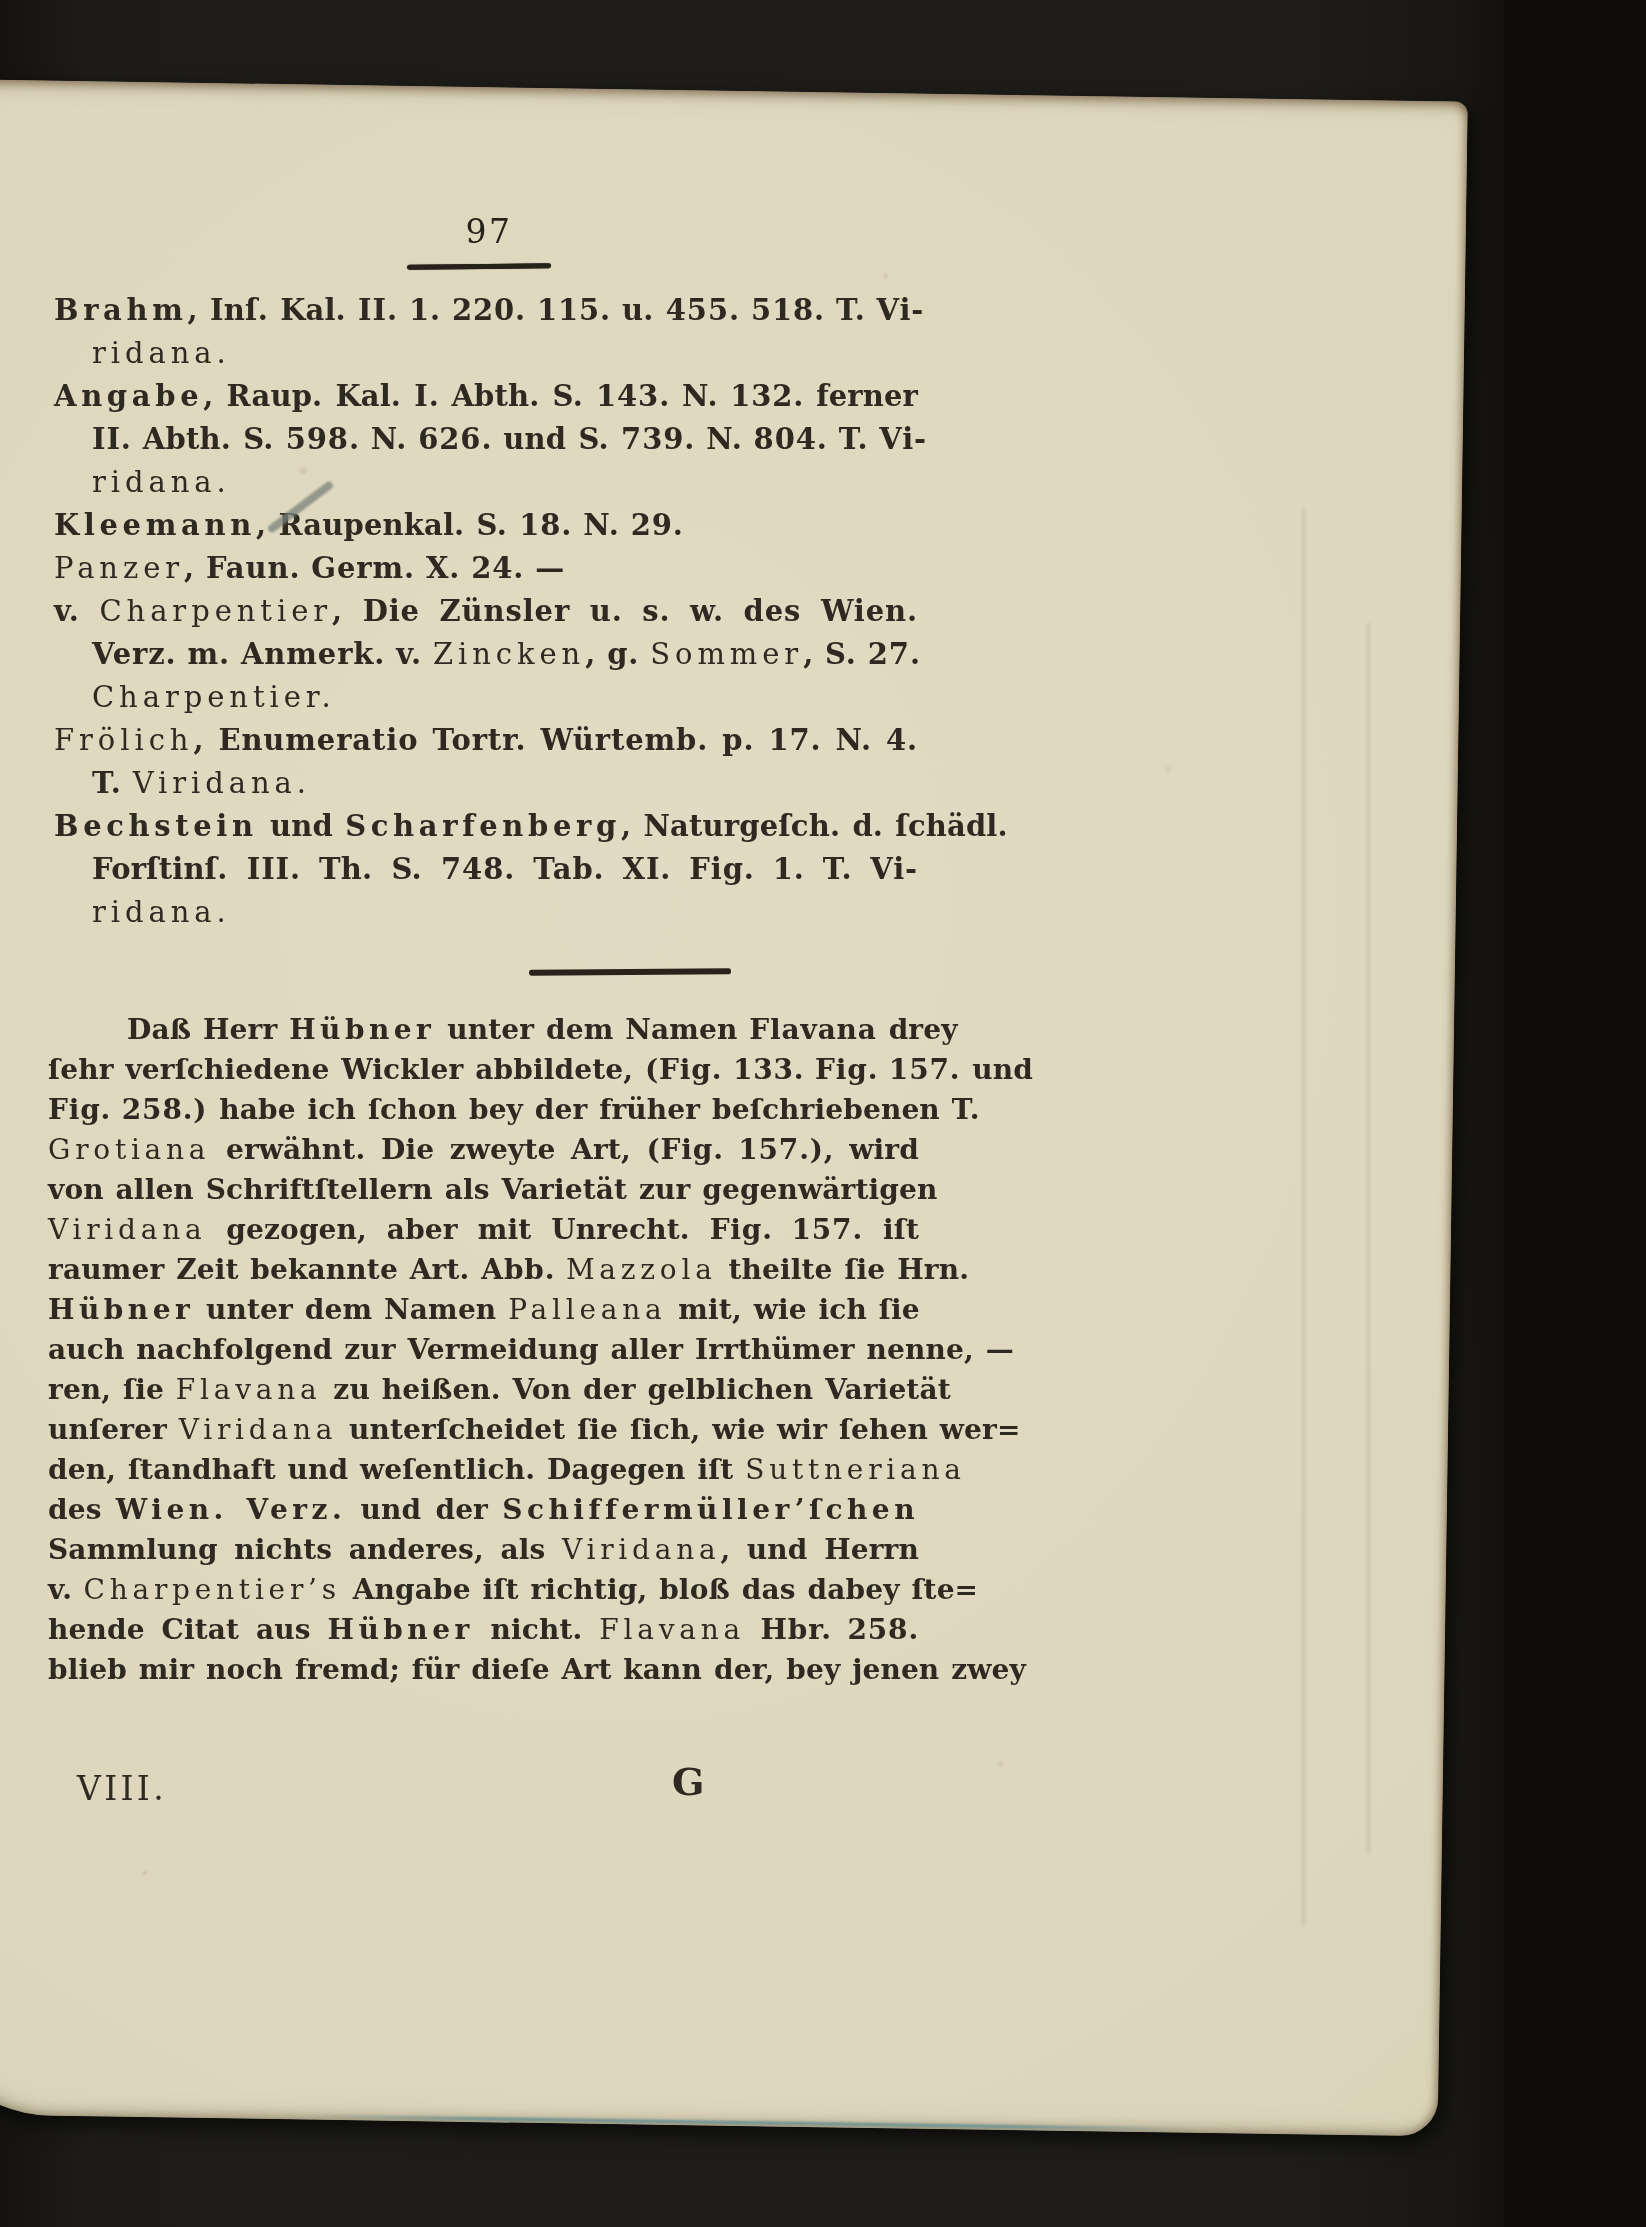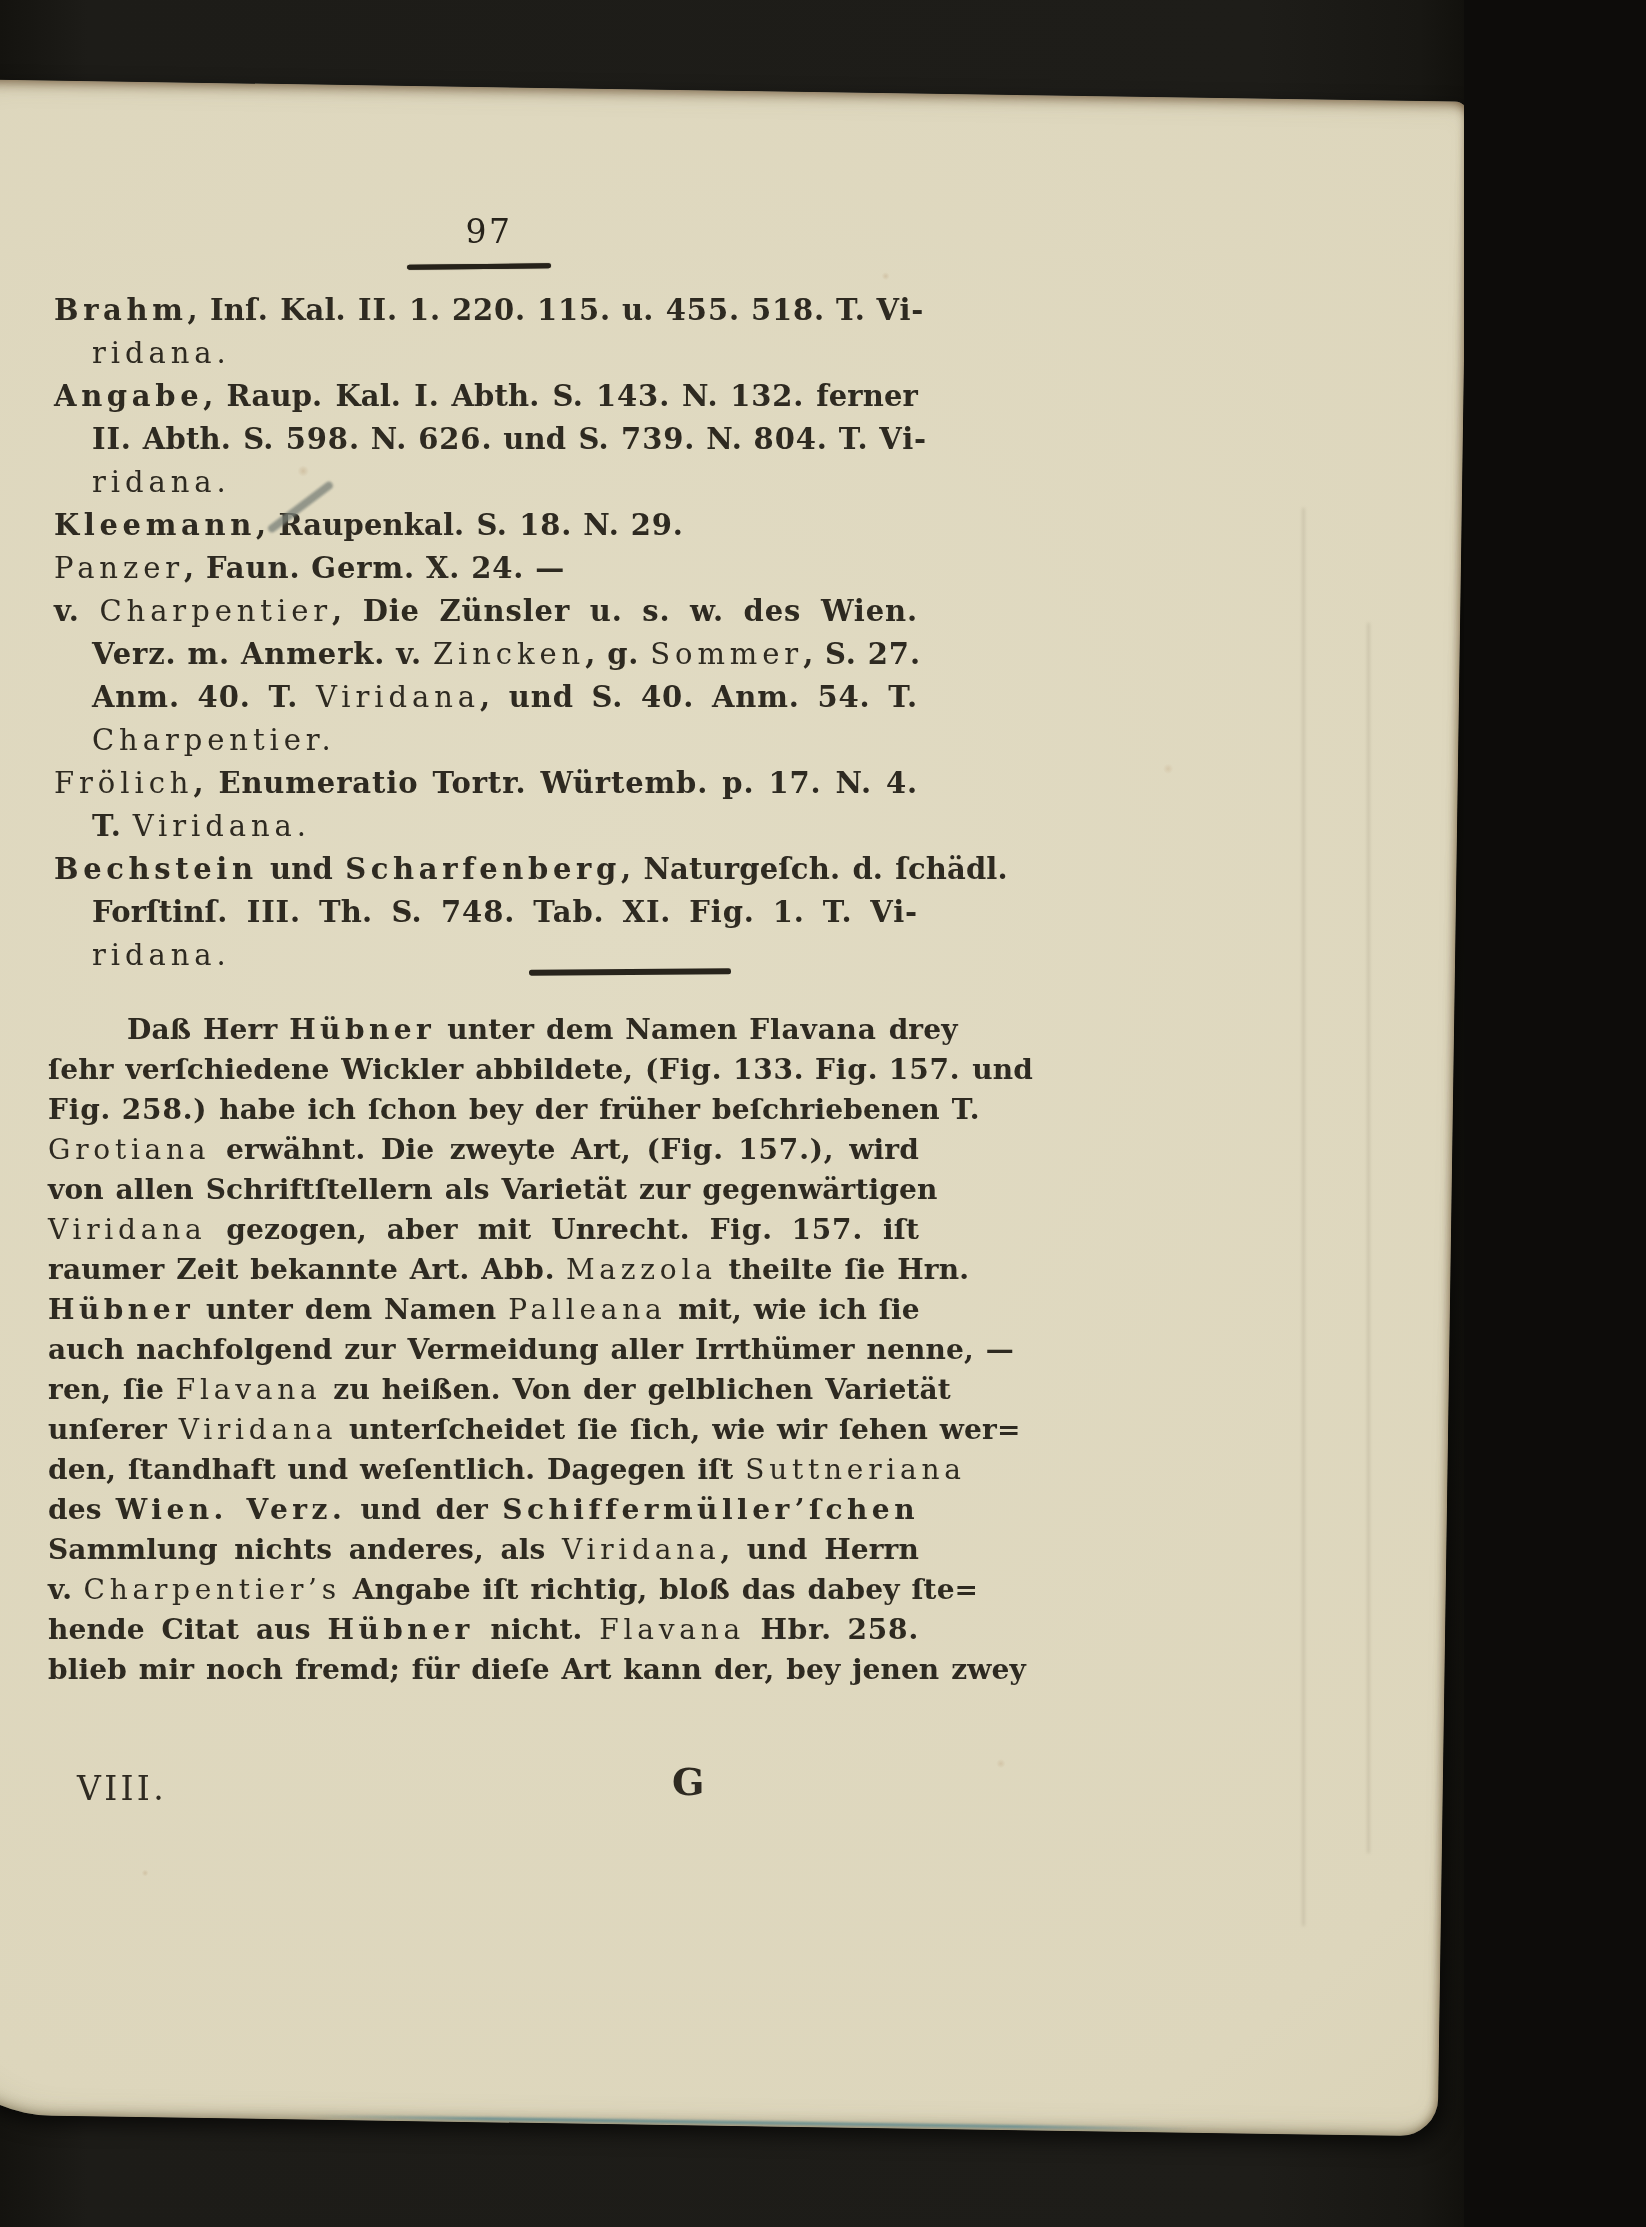--- a/index.html
+++ b/index.html
@@ -1,19 +1,20 @@
 <!DOCTYPE html>
 <html style="font-size:13px"><head>
 <meta charset="utf-8">
 <style>
   html,body{margin:0;padding:0;background:#0d0c0a;}
   #screenshot{
     position:relative;width:1464px;height:2227px;overflow:hidden;
     background:linear-gradient(90deg,#14130f 0%,#1d1c18 6%,#1e1d19 86%,#181713 97%,#12110d 100%);
     font-family:"DejaVu Serif", serif;
+    padding-left:40px;
   }
   
   .page{
     position:absolute;left:-57px;top:79px;width:1525px;height:2035px;
     transform:rotate(0.85deg);transform-origin:0 0;
     border-radius:49px 13px 38px 139px;
     background:
       radial-gradient(circle 8.2px at 24% 19%, rgba(150,100,50,.20), transparent 70%),
       radial-gradient(circle 5.7px at 62% 9%, rgba(150,100,50,.18), transparent 70%),
       radial-gradient(circle 7.4px at 81% 33%, rgba(160,105,55,.15), transparent 70%),
@@ -86,21 +87,20 @@
     <div class="textblock" id="biblio">
         <div class="ln ind0 j"><span class="fs">Brahm</span><span class="f">, Inſ. Kal. </span><span class="a">II. 1. 220. 115. </span><span class="f">u. </span><span class="a">455. 518. T. Vi-</span></div>
         <div class="ln ind1"><span class="as">ridana.</span></div>
         <div class="ln ind0 j"><span class="fs">Angabe</span><span class="f">, Raup. Kal. </span><span class="a">I. </span><span class="f">Abth. S. </span><span class="a">143. N. 132. </span><span class="f">ferner</span></div>
         <div class="ln ind1 j"><span class="a">II. </span><span class="f">Abth. S. </span><span class="a">598. N. 626. </span><span class="f">und </span><span class="f">S. </span><span class="a">739. N. 804. T. Vi-</span></div>
         <div class="ln ind1"><span class="as">ridana.</span></div>
         <div class="ln ind0"><span class="fs">Kleemann</span><span class="f">, Raupenkal. S. </span><span class="a">18. N. 29.</span></div>
         <div class="ln ind0"><span class="as">Panzer</span><span class="a">, Faun. Germ. X. 24. —</span></div>
         <div class="ln ind0 j"><span class="a">v. </span><span class="as">Charpentier</span><span class="a">, Die Zünsler u. s. w. des Wien.</span></div>
         <div class="ln ind1 j"><span class="a">Verz. m. Anmerk. v. </span><span class="as">Zincken</span><span class="a">, g. </span><span class="as">Sommer</span><span class="a">, S. 27.</span></div>
-        <div class="ln ind1 j"><span class="a">Anm. 40. T. </span><span class="as">Viridana</span><span class="a">, und S. 40. Anm. 54. T.</span></div>
         <div class="ln ind1"><span class="as">Charpentier.</span></div>
         <div class="ln ind0 j"><span class="as">Frölich</span><span class="a">, Enumeratio Tortr. Würtemb. p. 17. N. 4.</span></div>
         <div class="ln ind1"><span class="a">T. </span><span class="as">Viridana.</span></div>
         <div class="ln ind0 j"><span class="fs">Bechstein</span><span class="f"> und </span><span class="fs">Scharfenberg</span><span class="f">, Naturgeſch. d. ſchädl.</span></div>
         <div class="ln ind1 j"><span class="f">Forſtinſ. </span><span class="a">III. </span><span class="f">Th. S. </span><span class="a">748. Tab. XI. Fig. 1. T. Vi-</span></div>
         <div class="ln ind1"><span class="as">ridana.</span></div>
       </div>
 
     <div class="pen-mark"></div>
 

